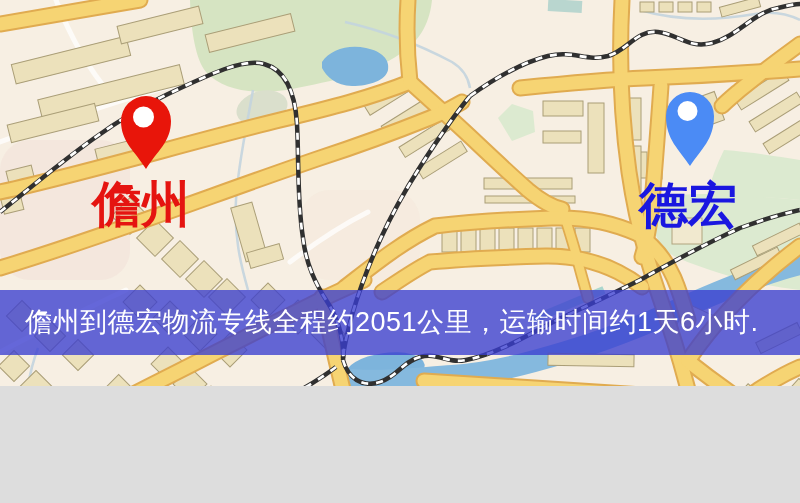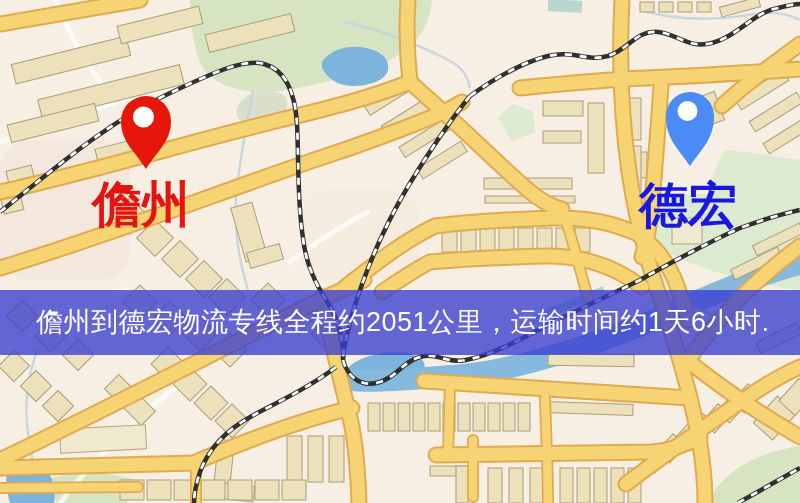--- a/index.html
+++ b/index.html
@@ -1,37 +1,37 @@
 <!DOCTYPE html>
 <html><head>
 <meta charset="utf-8">
 <style>
   html,body{margin:0;padding:0;background:#ddd;}
-  .stage{position:relative;width:800px;height:503px;overflow:hidden;
+  .stage{position:relative;width:800px;height:386px;overflow:hidden;
          font-family:"Liberation Sans", sans-serif;}
   .stage svg{position:absolute;left:0;top:0;}
   
   .b  {fill:#ece1bb;stroke:#aa9e77;stroke-width:1;}
   .b2 {fill:#f1e9cf;stroke:#b0a47e;stroke-width:1;}
   .rc {fill:none;stroke:#e0ab50;stroke-width:17;stroke-linecap:round;}
   .rf {fill:none;stroke:#f6d473;stroke-width:13;stroke-linecap:round;}
   .rcn{fill:none;stroke:#e0ab50;stroke-width:12;stroke-linecap:round;}
   .rfn{fill:none;stroke:#f6d473;stroke-width:8.5;stroke-linecap:round;}
   .wr {fill:none;stroke:#ffffff;stroke-width:5;opacity:.75;stroke-linecap:round;}
   .rwb{fill:none;stroke:#303030;stroke-width:4.5;}
   .rwd{fill:none;stroke:#ffffff;stroke-width:2.7;stroke-dasharray:7 8;}
   .stream{fill:none;stroke:#c3d4de;stroke-width:2.5;opacity:.9;}
   .river{fill:none;stroke:#85b9de;stroke-width:22;stroke-linecap:round;}
   .green{fill:#d6e4c2;}
   .green2{fill:#dcead0;}
   .water{fill:#7db4dc;}
   
   .banner{position:absolute;left:0;top:290px;width:800px;height:65px;
           display:flex;align-items:center;}
-  .banner span{padding-left:36px;font-size:27px;line-height:65px;
+  .banner span{padding-left:25px;font-size:27px;line-height:65px;
           letter-spacing:.5px;white-space:nowrap;
           font-family:"Liberation Sans", sans-serif;}
   
   .citylabel{font-family:"Liberation Serif", serif;font-weight:700;
           font-size:49px;text-anchor:middle;}
 </style>
 </head>
 <body>
 
 <div class="stage">

